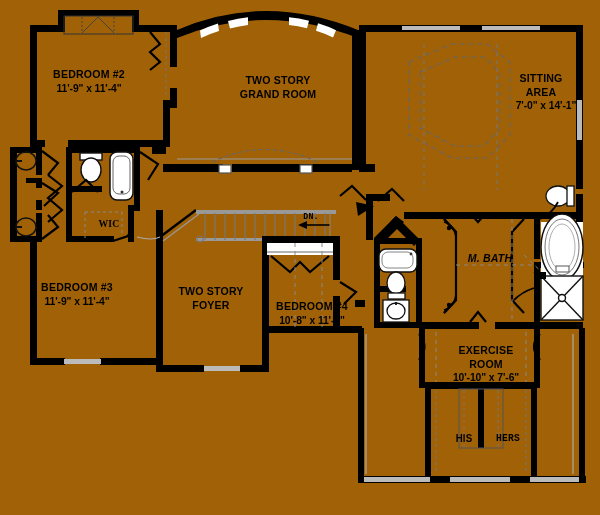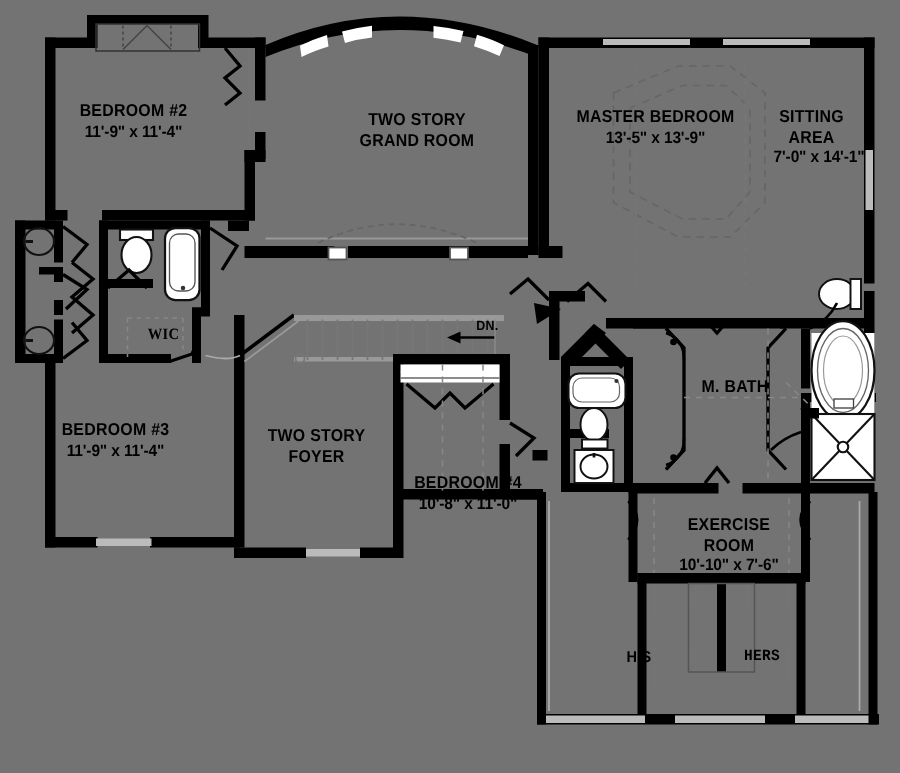--- a/index.html
+++ b/index.html
@@ -8,21 +8,21 @@
     padding: 0;
     background: #ffffff;
   }
   body {
     font-family: "Liberation Sans", sans-serif;
   }
   #plan-root {
     position: relative;
     width: 600px;
     height: 515px;
-    background: #737373;
+    background: #a16207;
     overflow: hidden;
   }
   #plan-svg {
     position: absolute;
     left: 0;
     top: 0;
     width: 600px;
     height: 515px;
   }
   .room-label {
@@ -440,24 +440,20 @@
   <div class="room-label" style="left:34px; top:68px; width:110px;">
     <span class="nm">BEDROOM #2</span>
     <span class="dim">11'-9" x 11'-4"</span>
   </div>
 
   <div class="room-label" style="left:213px; top:74px; width:130px;">
     <span class="nm">TWO STORY</span>
     <span class="nm">GRAND ROOM</span>
   </div>
 
-  <div class="room-label" style="left:367px; top:72px; width:140px;">
-    <span class="nm">MASTER BEDROOM</span>
-    <span class="dim">13'-5" x 13'-9"</span>
-  </div>
 
   <div class="room-label" style="left:494px; top:72px; width:94px;">
     <span class="nm">SITTING</span>
     <span class="nm">AREA</span>
     <span class="dim" style="margin-left:10px;">7'-0" x 14'-1"</span>
   </div>
 
   <div class="room-label small-label" style="left:86px; top:218px; width:46px;font-family:Liberation Serif, serif;">
     <span class="nm">WIC</span>
   </div>
@@ -465,40 +461,40 @@
   <div class="room-label" style="left:22px; top:281px; width:110px;">
     <span class="nm">BEDROOM #3</span>
     <span class="dim">11'-9" x 11'-4"</span>
   </div>
 
   <div class="room-label" style="left:164px; top:285px; width:94px;">
     <span class="nm">TWO STORY</span>
     <span class="nm">FOYER</span>
   </div>
 
-  <div class="room-label" style="left:256px; top:316px; width:112px;">
+  <div class="room-label" style="left:256px; top:300px; width:112px;">
     <span class="nm">BEDROOM #4</span>
     <span class="dim">10'-8" x 11'-0"</span>
   </div>
 
-  <div class="room-label" style="left:452px; top:252px; width:76px;">
+  <div class="room-label" style="left:452px; top:252px; width:76px;font-style:italic;">
     <span class="nm">M. BATH</span>
   </div>
 
   <div class="room-label" style="left:420px; top:344px; width:132px;">
     <span class="nm">EXERCISE</span>
     <span class="nm">ROOM</span>
     <span class="dim">10'-10" x 7'-6"</span>
   </div>
 
-  <div class="room-label small-label" style="left:408px; top:432px; width:36px;">
+  <div class="room-label small-label" style="left:432px; top:432px; width:36px;padding-left:14px;">
     <span class="nm">HIS</span>
   </div>
 
   <div class="room-label small-label" style="left:486px; top:432px; width:44px;font-family:Liberation Mono, monospace;">
     <span class="nm">HERS</span>
   </div>
 
-  <div class="room-label dn-label" style="left:312px; top:212px; width:26px;">
+  <div class="room-label dn-label" style="left:298px; top:212px; width:26px;font-family:Liberation Mono, monospace;">
     <span class="nm">DN.</span>
   </div>
 
 </div>
 
 </body></html>

